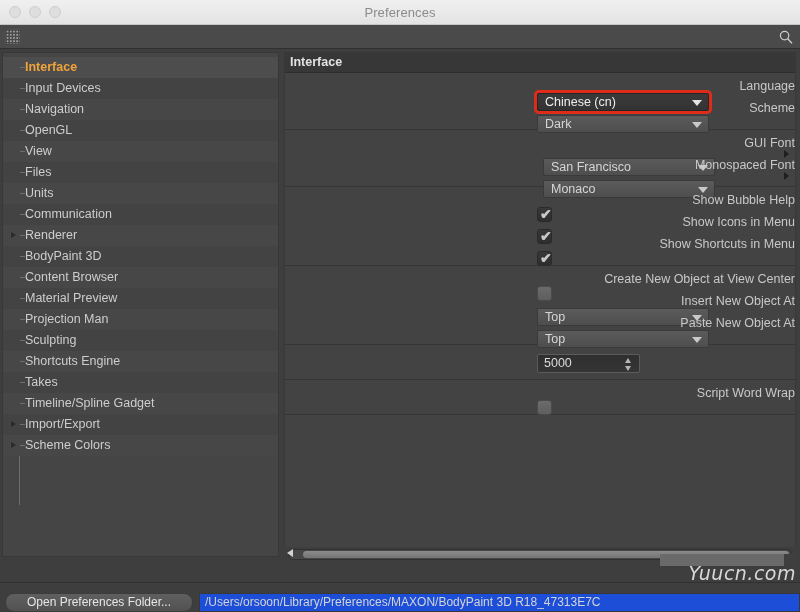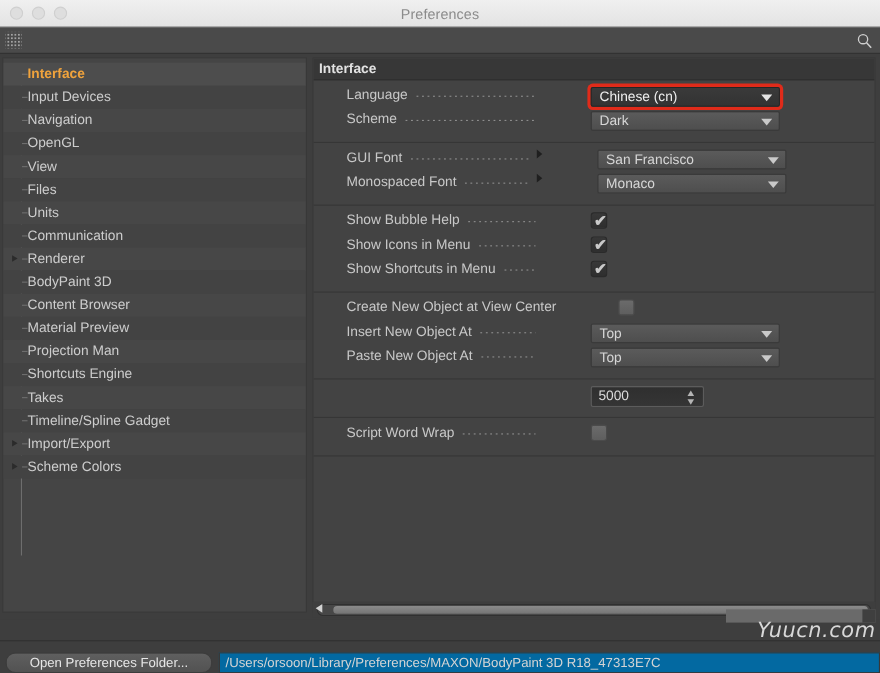--- a/index.html
+++ b/index.html
@@ -164,21 +164,22 @@
   }
   .group {
     position: relative;
     border-bottom: 1px solid #363636;
     padding: 6px 0 6px 0;
   }
   .row {
     position: relative;
     height: 22px;
     display: flex;
-    align-items: flex-start;
+    align-items: flex-end;
+    flex-direction: column;
   }
   .label {
     position: relative;
     font-size: 12.5px;
     color: #c8c8c8;
     white-space: nowrap;
     margin-left: 30px;
   }
   .dots {
     flex: 1;
@@ -344,21 +345,21 @@
     color: #e6e6e6;
     font-size: 12px;
     line-height: 17px;
     text-align: center;
     white-space: nowrap;
   }
   .pathfield {
     margin-left: 6px;
     flex: 1;
     height: 19px;
-    background: #0369a1;
+    background: #1d4ed8;
     border: 1px solid #383838;
     box-sizing: border-box;
     color: #d4d4d4;
     font-size: 12px;
     line-height: 17px;
     padding-left: 5px;
     white-space: nowrap;
     overflow: hidden;
   }
 
@@ -425,20 +426,21 @@
           <div class="tree-item"><span class="dash"></span><span>OpenGL</span></div>
           <div class="tree-item"><span class="dash"></span><span>View</span></div>
           <div class="tree-item"><span class="dash"></span><span>Files</span></div>
           <div class="tree-item"><span class="dash"></span><span>Units</span></div>
           <div class="tree-item"><span class="dash"></span><span>Communication</span></div>
           <div class="tree-item"><span class="tri"></span><span class="dash"></span><span>Renderer</span></div>
           <div class="tree-item"><span class="dash"></span><span>BodyPaint 3D</span></div>
           <div class="tree-item"><span class="dash"></span><span>Content Browser</span></div>
           <div class="tree-item"><span class="dash"></span><span>Material Preview</span></div>
           <div class="tree-item"><span class="dash"></span><span>Projection Man</span></div>
+          <div class="tree-item"><span class="dash"></span><span>Sculpting</span></div>
           <div class="tree-item"><span class="dash"></span><span>Shortcuts Engine</span></div>
           <div class="tree-item"><span class="dash"></span><span>Takes</span></div>
           <div class="tree-item"><span class="dash"></span><span>Timeline/Spline Gadget</span></div>
           <div class="tree-item"><span class="tri"></span><span class="dash"></span><span>Import/Export</span></div>
           <div class="tree-item"><span class="tri"></span><span class="dash"></span><span>Scheme Colors</span></div>
         </div>
     </div>
 
     <div class="panel">
       <div class="panel-header">Interface</div>

